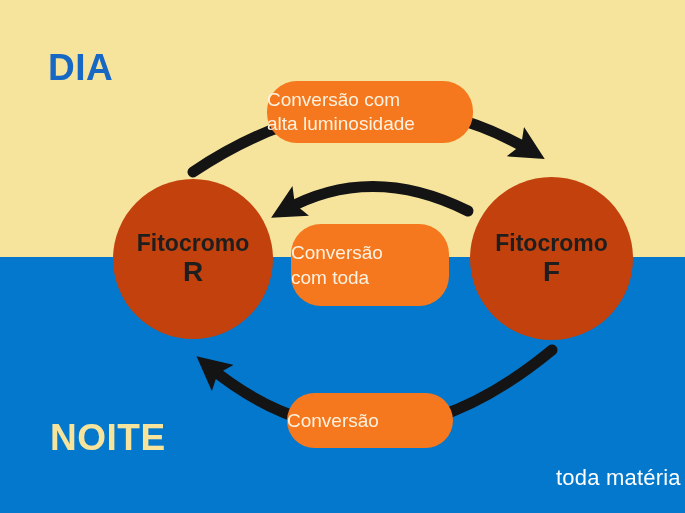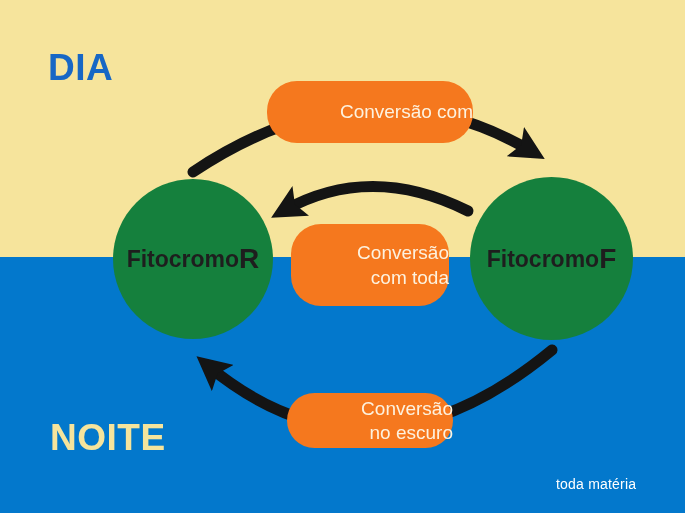--- a/index.html
+++ b/index.html
@@ -9,44 +9,44 @@
     padding-left:40px;
   }
   .half-top{position:absolute;left:0;top:0;width:685px;height:257px;background:#f6e49c;}
   .half-bottom{position:absolute;left:0;top:257px;width:685px;height:256px;background:#0378cc;}
 
   .zone-label{position:absolute;font-weight:900;font-size:37px;letter-spacing:0.5px;}
   .label-day{left:48px;top:47px;color:#1767c5;}
   .label-night{left:50px;top:417px;color:#f6e49c;}
 
   .node-circle{
-    position:absolute;background:#15803d;border-radius:50%;
-    display:flex;align-items:center;justify-content:center;
+    position:absolute;background:#c2410c;border-radius:50%;
+    display:flex;flex-direction:column;align-items:center;justify-content:center;
     color:#1e1e1e;text-align:center;
   }
   .node-left{left:113px;top:179px;width:160px;height:160px;}
   .node-right{left:470px;top:177px;width:163px;height:163px;}
   .node-name{font-weight:800;font-size:23px;line-height:26px;}
   .node-letter{font-weight:800;font-size:28px;line-height:32px;}
 
   .arrow-layer{position:absolute;left:0;top:0;width:685px;height:513px;pointer-events:none;}
   .arrow-layer path.arc{fill:none;stroke:#141414;stroke-width:11;stroke-linecap:round;}
 
   .badge{
     position:absolute;background:#f5781e;border-radius:30px;
-    display:flex;flex-direction:column;align-items:flex-end;justify-content:center;
+    display:flex;flex-direction:column;align-items:flex-start;justify-content:center;
     color:#fdf2df;font-size:19px;line-height:24px;text-align:center;font-weight:400;
   }
   .badge-top{left:267px;top:81px;width:206px;height:62px;}
   .badge-middle{left:291px;top:224px;width:158px;height:82px;line-height:25px;}
   .badge-bottom{left:287px;top:393px;width:166px;height:55px;}
 
   .watermark{
     position:absolute;left:556px;top:465px;color:#ffffff;
-    font-size:14px;font-weight:500;letter-spacing:0.2px;margin-top:11px;
+    font-size:22px;font-weight:500;letter-spacing:0.2px;
   }
 </style>
 </head>
 <body>
 
 <div class="canvas">
 
   <div class="half-top"></div>
   <div class="half-bottom"></div>
 
@@ -69,27 +69,27 @@
         <path d="M0 0 L10 5 L0 10 L2 5 Z" fill="#141414"></path>
       </marker>
     </defs>
     <path class="arc" d="M 193 172 Q 368 55 533 152" marker-end="url(#ah)"></path>
     <path class="arc" d="M 468 211 Q 370 162 283 211" marker-end="url(#ah)"></path>
     <path class="arc" d="M 552 350 Q 370 500 207 365" marker-end="url(#ah)"></path>
   </svg>
 
   <div class="badge badge-top">
     <div>Conversão com</div>
+    <div>alta luminosidade</div>
   </div>
 
   <div class="badge badge-middle">
     <div>Conversão</div>
     <div>com toda</div>
   </div>
 
   <div class="badge badge-bottom">
     <div>Conversão</div>
-    <div>no escuro</div>
   </div>
 
   <div class="watermark">toda matéria</div>
 
 </div>
 
 </body></html>

